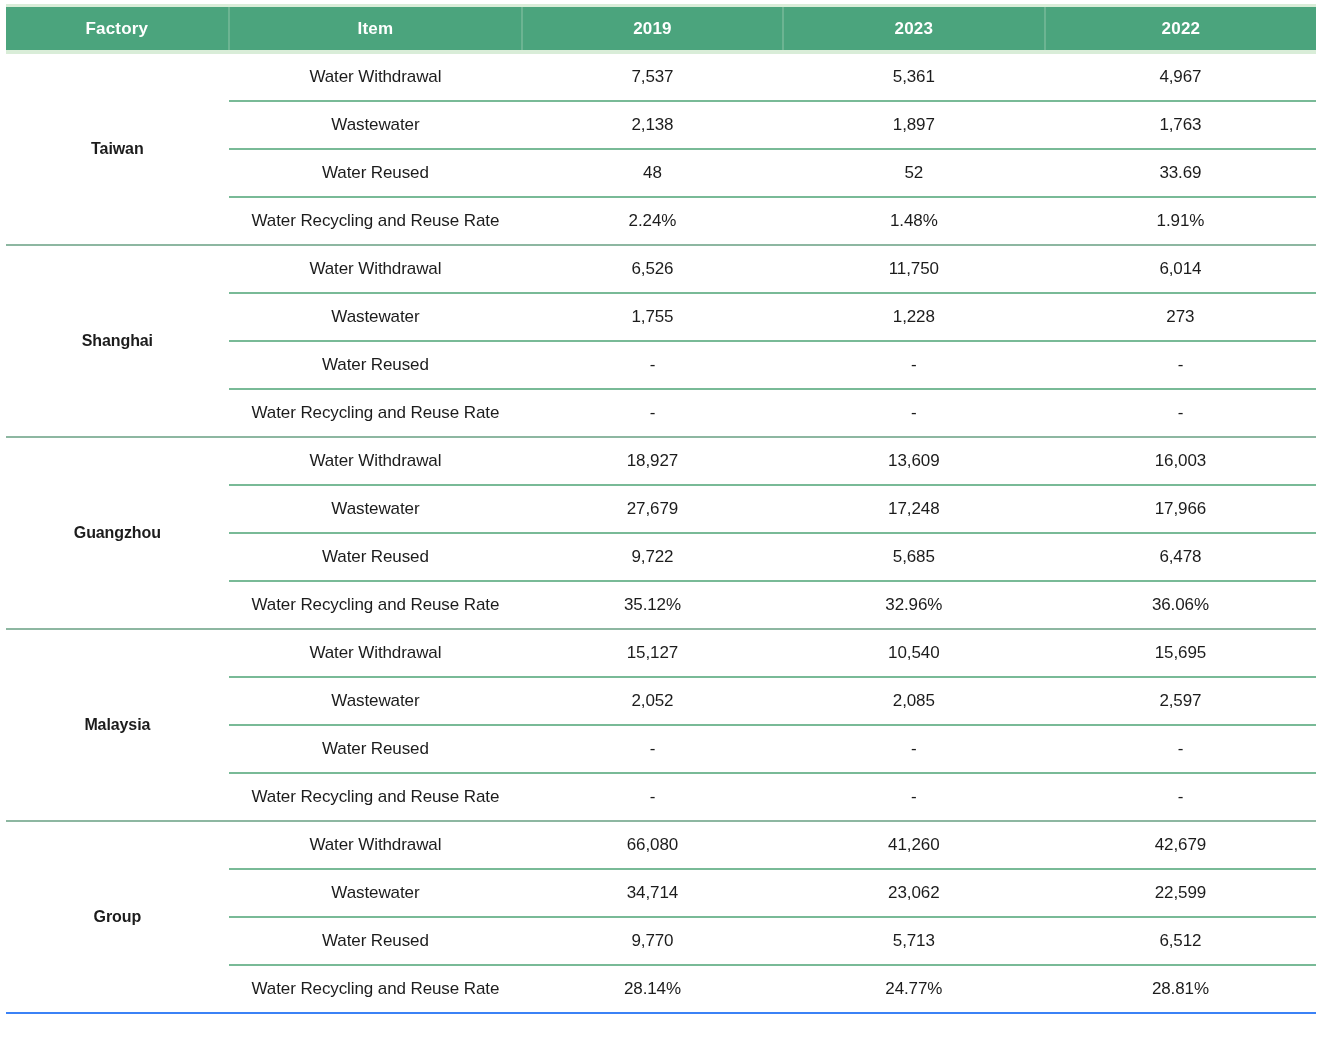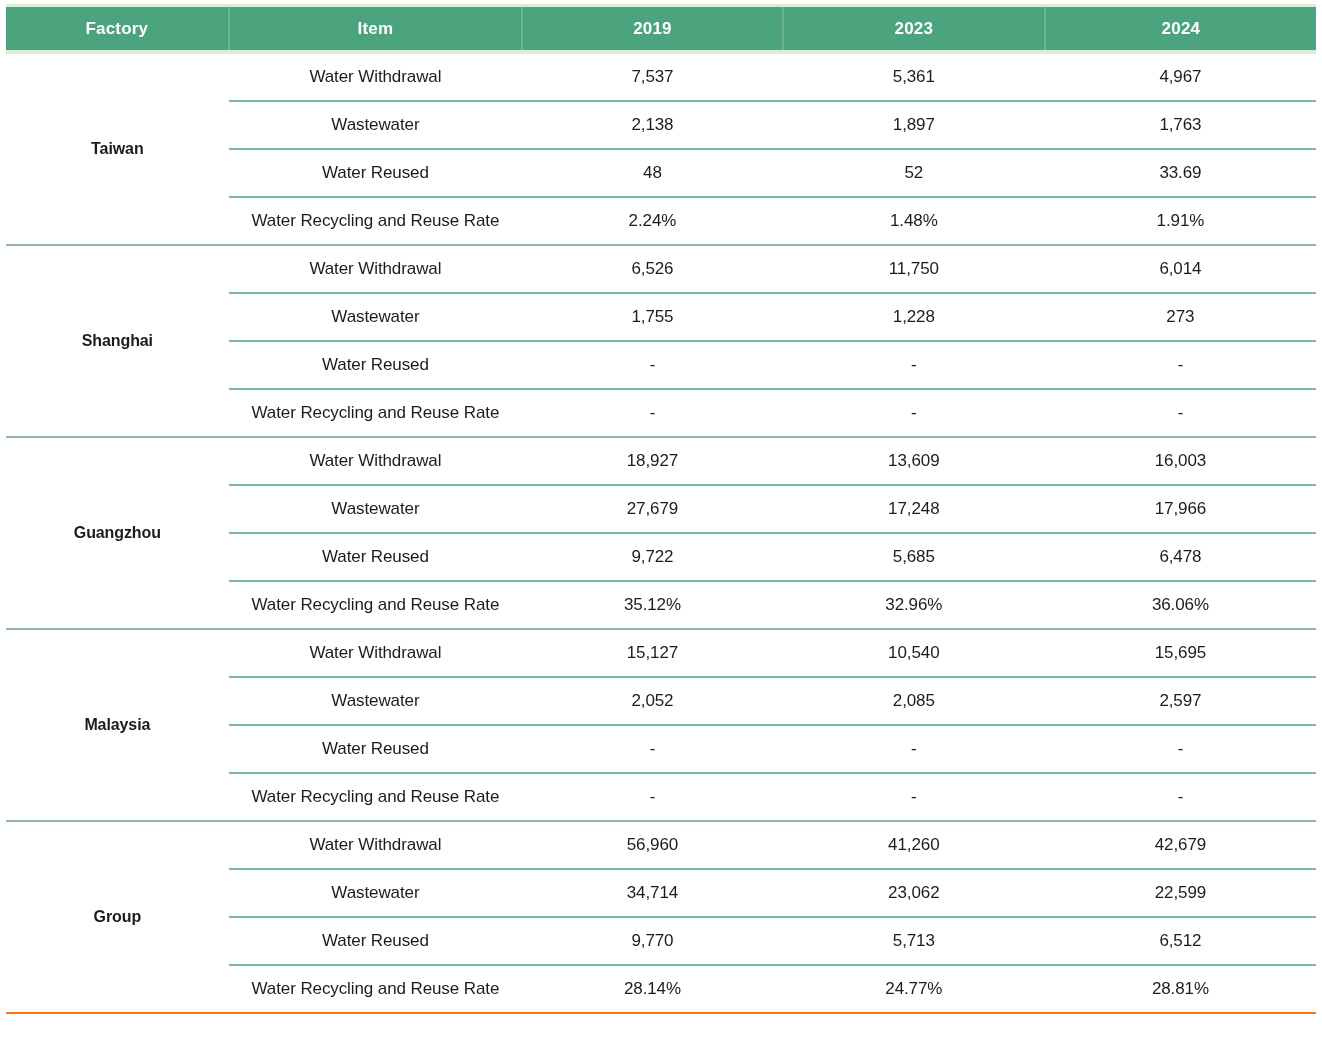--- a/index.html
+++ b/index.html
@@ -50,21 +50,21 @@
   
   tr.rsep td {
     border-top: 2px solid #79ba97;
   }
   
   tbody.group-sep tr:first-child td {
     border-top: 2px solid #8db7a1;
   }
   
   table {
-    border-bottom: 2px solid #f97316;
+    border-bottom: 2px solid #3b82f6;
     box-shadow: 0 3px 0 #d9edd8;
   }
 </style>
 </head>
 <body>
 
 <div class="table-wrap">
 <table>
   <colgroup>
     <col style="width:17%">
@@ -73,21 +73,21 @@
     <col style="width:20%">
     <col style="width:20.7%">
   </colgroup>
 
   <thead>
     <tr>
       <th>Factory</th>
       <th>Item</th>
       <th>2019</th>
       <th>2023</th>
-      <th>2024</th>
+      <th>2022</th>
     </tr>
   </thead>
 
   <tbody class="group">
     <tr>
       <td class="factory" rowspan="4">Taiwan</td>
       <td class="item">Water Withdrawal</td>
       <td>7,537</td>
       <td>5,361</td>
       <td>4,967</td>
@@ -193,21 +193,21 @@
       <td>-</td>
       <td>-</td>
       <td>-</td>
     </tr>
   </tbody>
 
   <tbody class="group group-sep">
     <tr>
       <td class="factory" rowspan="4">Group</td>
       <td class="item">Water Withdrawal</td>
-      <td>56,960</td>
+      <td>66,080</td>
       <td>41,260</td>
       <td>42,679</td>
     </tr>
     <tr class="rsep">
       <td class="item">Wastewater</td>
       <td>34,714</td>
       <td>23,062</td>
       <td>22,599</td>
     </tr>
     <tr class="rsep">

